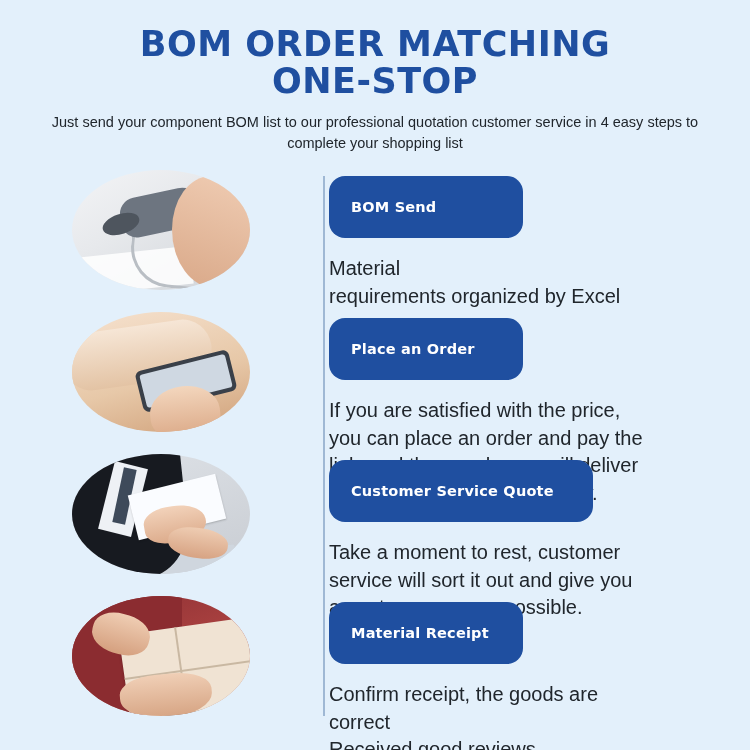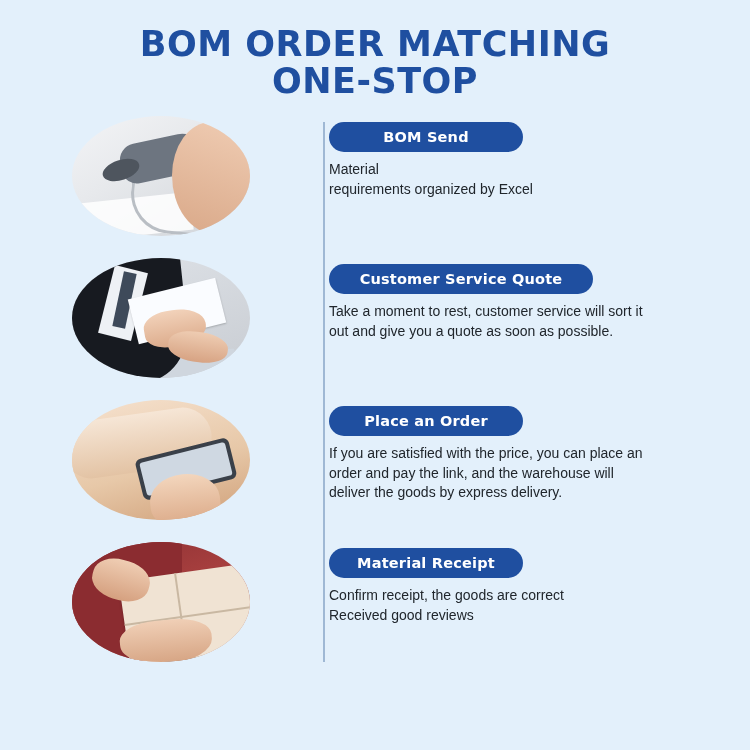--- a/index.html
+++ b/index.html
@@ -87,33 +87,32 @@
     padding-top: 6px;
     width: 320px;
   }
   .pill {
     display: inline-block;
     background: #1f4fa0;
     color: #ffffff;
     font-weight: bold;
     font-size: 14.5px;
     border-radius: 16px;
-    padding: 7px 22px;
-    text-align: center;
+    padding: 23px 22px;
     letter-spacing: 0.2px;
     font-family: "DejaVu Sans", sans-serif;
   }
   .pill-w1 { min-width: 150px; }
   .pill-w2 { min-width: 220px; }
   .pill-w3 { min-width: 150px; }
   .pill-w4 { min-width: 150px; }
   .desc {
-    margin-top: 8px;
+    margin-top: 17px;
     color: #20262c;
-    font-size: 14px;
+    font-size: 20px;
     line-height: 1.38;
     white-space: pre-line;
   }
 
   
   .ph1 { background: linear-gradient(150deg,#f3f4f6 0%,#e7e9ec 40%,#cfd3d8 100%); }
   .ph1 .scanner {
     position: absolute;
     left: 48px; top: 22px;
     width: 84px; height: 40px;
@@ -290,39 +289,56 @@
   }
 </style>
 </head>
 <body>
 
 <div class="page">
 
   <div class="header">
     <div class="title-line title-2">BOM ORDER MATCHING</div>
     <div class="title-line title-1">ONE-STOP</div>
+    <div class="subtitle">Just send your component BOM list to our professional quotation customer service in 4 easy steps to complete your shopping list</div>
   </div>
 
   <div class="steps">
     <div class="divider"></div>
 
     <div class="step">
       <div class="step-photo">
         <div class="photo-inner ph1">
           <div class="paper"></div>
           <div class="cord"></div>
           <div class="scanner"></div>
           <div class="scan-head"></div>
           <div class="hand"></div>
         </div>
       </div>
       <div class="step-body">
         <div class="pill pill-w1">BOM Send</div>
         <div class="desc">Material
 requirements organized by Excel</div>
+      </div>
+    </div>
+
+    <div class="step">
+      <div class="step-photo">
+        <div class="photo-inner ph3">
+          <div class="arm"></div>
+          <div class="phone">
+              <div class="screen"></div>
+            </div>
+          <div class="thumb"></div>
+        </div>
+      </div>
+      <div class="step-body">
+        <div class="pill pill-w3">Place an Order</div>
+        <div class="desc">If you are satisfied with the price, you can place an order and pay the link, and the warehouse will deliver the goods by express delivery.</div>
       </div>
     </div>
 
     <div class="step">
       <div class="step-photo">
         <div class="photo-inner ph2">
           <div class="laptop"></div>
           <div class="suit"></div>
           <div class="shirt"></div>
           <div class="tie"></div>
@@ -332,36 +348,20 @@
         </div>
       </div>
       <div class="step-body">
         <div class="pill pill-w2">Customer Service Quote</div>
         <div class="desc">Take a moment to rest, customer service will sort it out and give you a quote as soon as possible.</div>
       </div>
     </div>
 
     <div class="step">
       <div class="step-photo">
-        <div class="photo-inner ph3">
-          <div class="arm"></div>
-          <div class="phone">
-              <div class="screen"></div>
-            </div>
-          <div class="thumb"></div>
-        </div>
-      </div>
-      <div class="step-body">
-        <div class="pill pill-w3">Place an Order</div>
-        <div class="desc">If you are satisfied with the price, you can place an order and pay the link, and the warehouse will deliver the goods by express delivery.</div>
-      </div>
-    </div>
-
-    <div class="step">
-      <div class="step-photo">
         <div class="photo-inner ph4">
           <div class="sleeve"></div>
           <div class="box">
               <div class="tape"></div>
               <div class="tape-v"></div>
             </div>
           <div class="fingers2"></div>
           <div class="fingers"></div>
         </div>
       </div>

